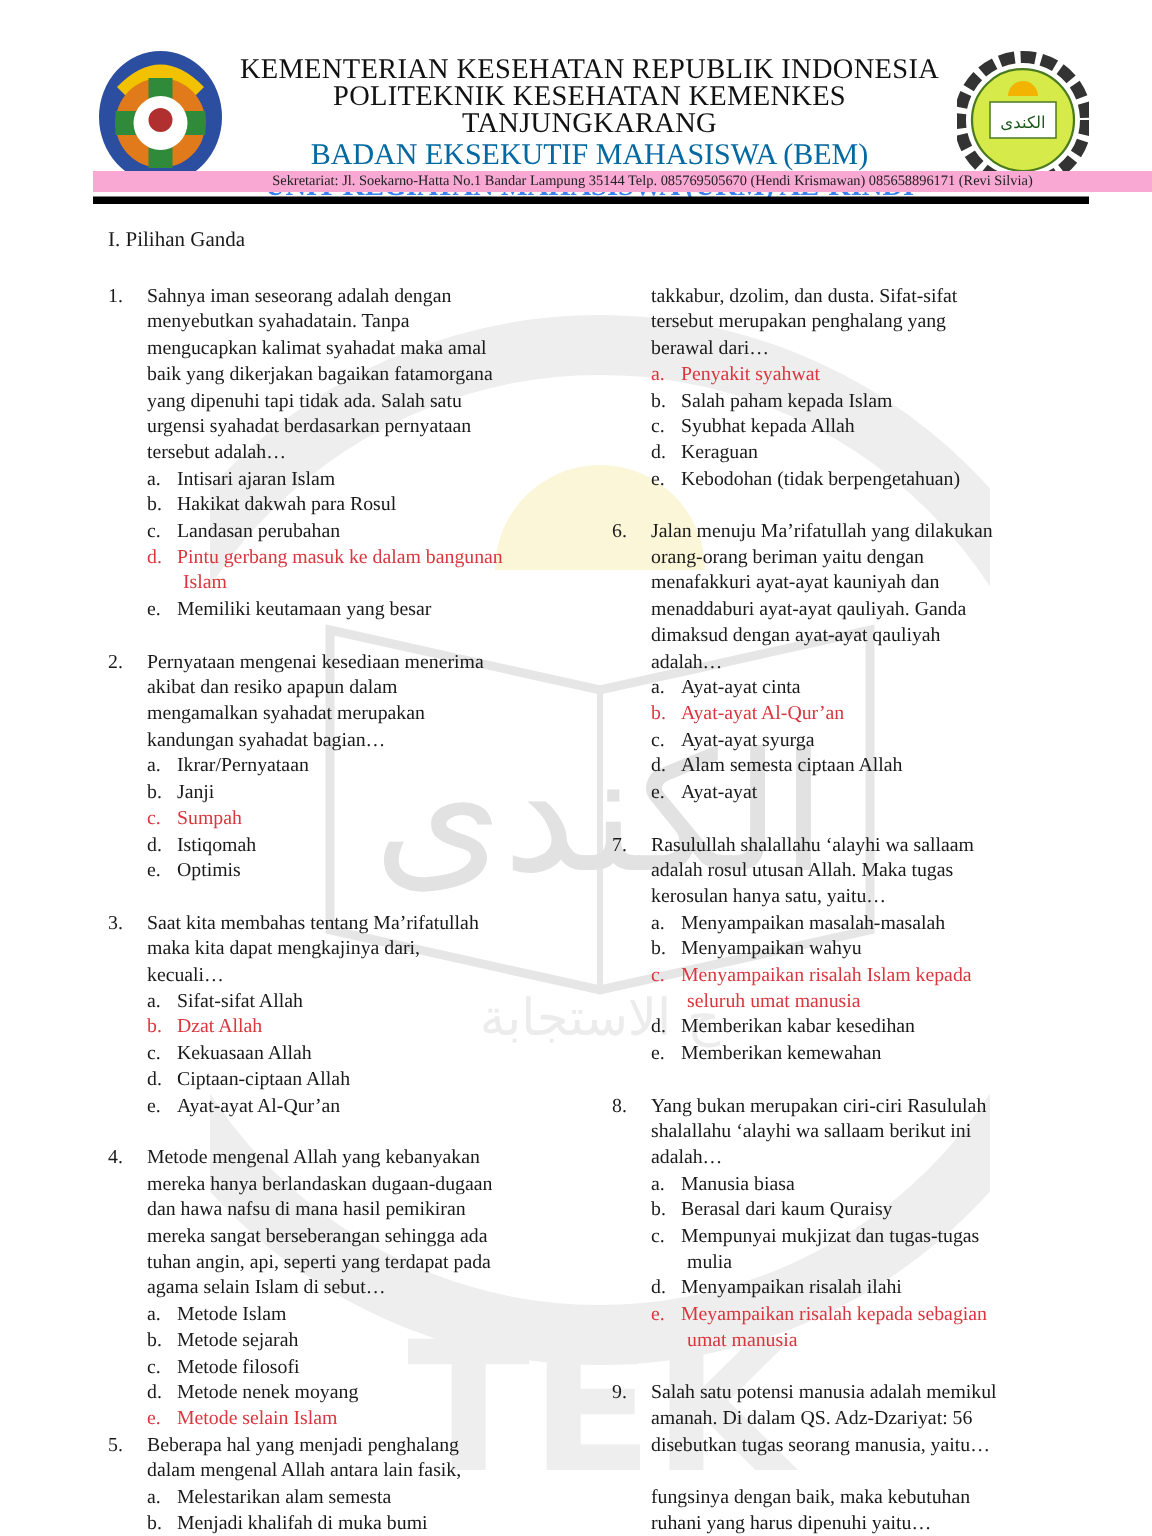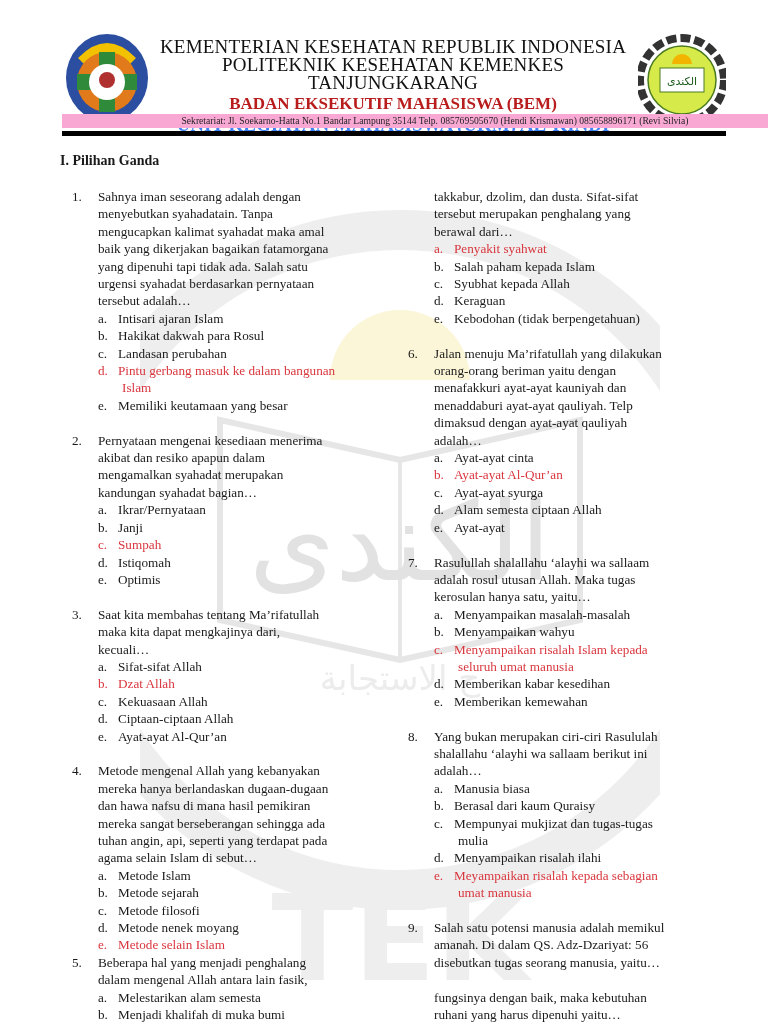--- a/index.html
+++ b/index.html
@@ -9,34 +9,34 @@
     font-family:"Liberation Serif", "DejaVu Serif", serif;
   }
   .page { position:absolute; left:0; top:0; width:768px; height:1024px; }
 
   
   .hdr { position:absolute; left:58px; top:24px; width:672px; height:115px; }
   .logo-left { position:absolute; left:6px; top:4px; width:86px; height:96px; }
   .logo-right { position:absolute; left:580px; top:6px; width:88px; height:100px; }
   .hdr-text { position:absolute; left:100px; top:14px; width:470px; text-align:center; }
   .hdr-line1, .hdr-line2 { font-size:19px; letter-spacing:0.2px; line-height:18px; color:#111; }
-  .hdr-line3 { font-size:17px; font-weight:bold; line-height:21px; color:#b91c1c; margin-top:1px; }
+  .hdr-line3 { font-size:20px; font-weight:normal; line-height:21px; color:#0369a1; margin-top:1px; }
   .hdr-line4 { font-size:19px; font-weight:bold; line-height:22px; color:#3b82f6; }
   .addr-bar {
     position:absolute; left:62px; top:114px; width:746px; height:14px;
     background:#f9a8d4; font-size:9.6px; line-height:14px; text-align:center; color:#222;
     white-space:nowrap; overflow:hidden;
   }
   .rule { position:absolute; left:62px; top:131px; width:664px; height:5px; background:#000; }
 
   
   .wm { position:absolute; left:140px; top:160px; width:520px; height:864px; pointer-events:none; }
 
   
-  .section-title { position:absolute; left:60px; top:153px; font-size:14px; font-weight:bold; }
+  .section-title { position:absolute; left:72px; top:153px; font-size:14px; font-weight:normal; }
   .col { position:absolute; font-size:13.2px; line-height:17.4px; }
   .col.left { left:72px; top:188px; width:300px; }
   .col.right { left:408px; top:188px; width:320px; }
   .q { position:relative; padding-left:26px; }
   .q-num { position:absolute; left:0; top:0; }
   .q-text { display:block; }
   .opt { position:relative; padding-left:20px; }
   .opt-letter { position:absolute; left:0; top:0; }
   .opt.correct { color:#d9363e; }
   .gap { height:17.4px; }
@@ -167,21 +167,21 @@
       <div class="opt"><span class="opt-letter">d.</span><span>Keraguan</span></div>
       <div class="opt"><span class="opt-letter">e.</span><span>Kebodohan (tidak berpengetahuan)</span></div>
     </div>
     <div class="gap"></div>
 
     <div class="q">
       <span class="q-num">6.</span>
       <span class="q-text">Jalan menuju Ma’rifatullah yang dilakukan</span>
       <span class="q-text">orang-orang beriman yaitu dengan</span>
       <span class="q-text">menafakkuri ayat-ayat kauniyah dan</span>
-      <span class="q-text">menaddaburi ayat-ayat qauliyah. Telp</span>
+      <span class="q-text">menaddaburi ayat-ayat qauliyah. Ganda</span>
       <span class="q-text">dimaksud dengan ayat-ayat qauliyah</span>
       <span class="q-text">adalah…</span>
       <div class="opt"><span class="opt-letter">a.</span><span>Ayat-ayat cinta</span></div>
       <div class="opt correct"><span class="opt-letter">b.</span><span>Ayat-ayat Al-Qur’an</span></div>
       <div class="opt"><span class="opt-letter">c.</span><span>Ayat-ayat syurga</span></div>
       <div class="opt"><span class="opt-letter">d.</span><span>Alam semesta ciptaan Allah</span></div>
       <div class="opt"><span class="opt-letter">e.</span><span>Ayat-ayat</span></div>
     </div>
     <div class="gap"></div>
 

